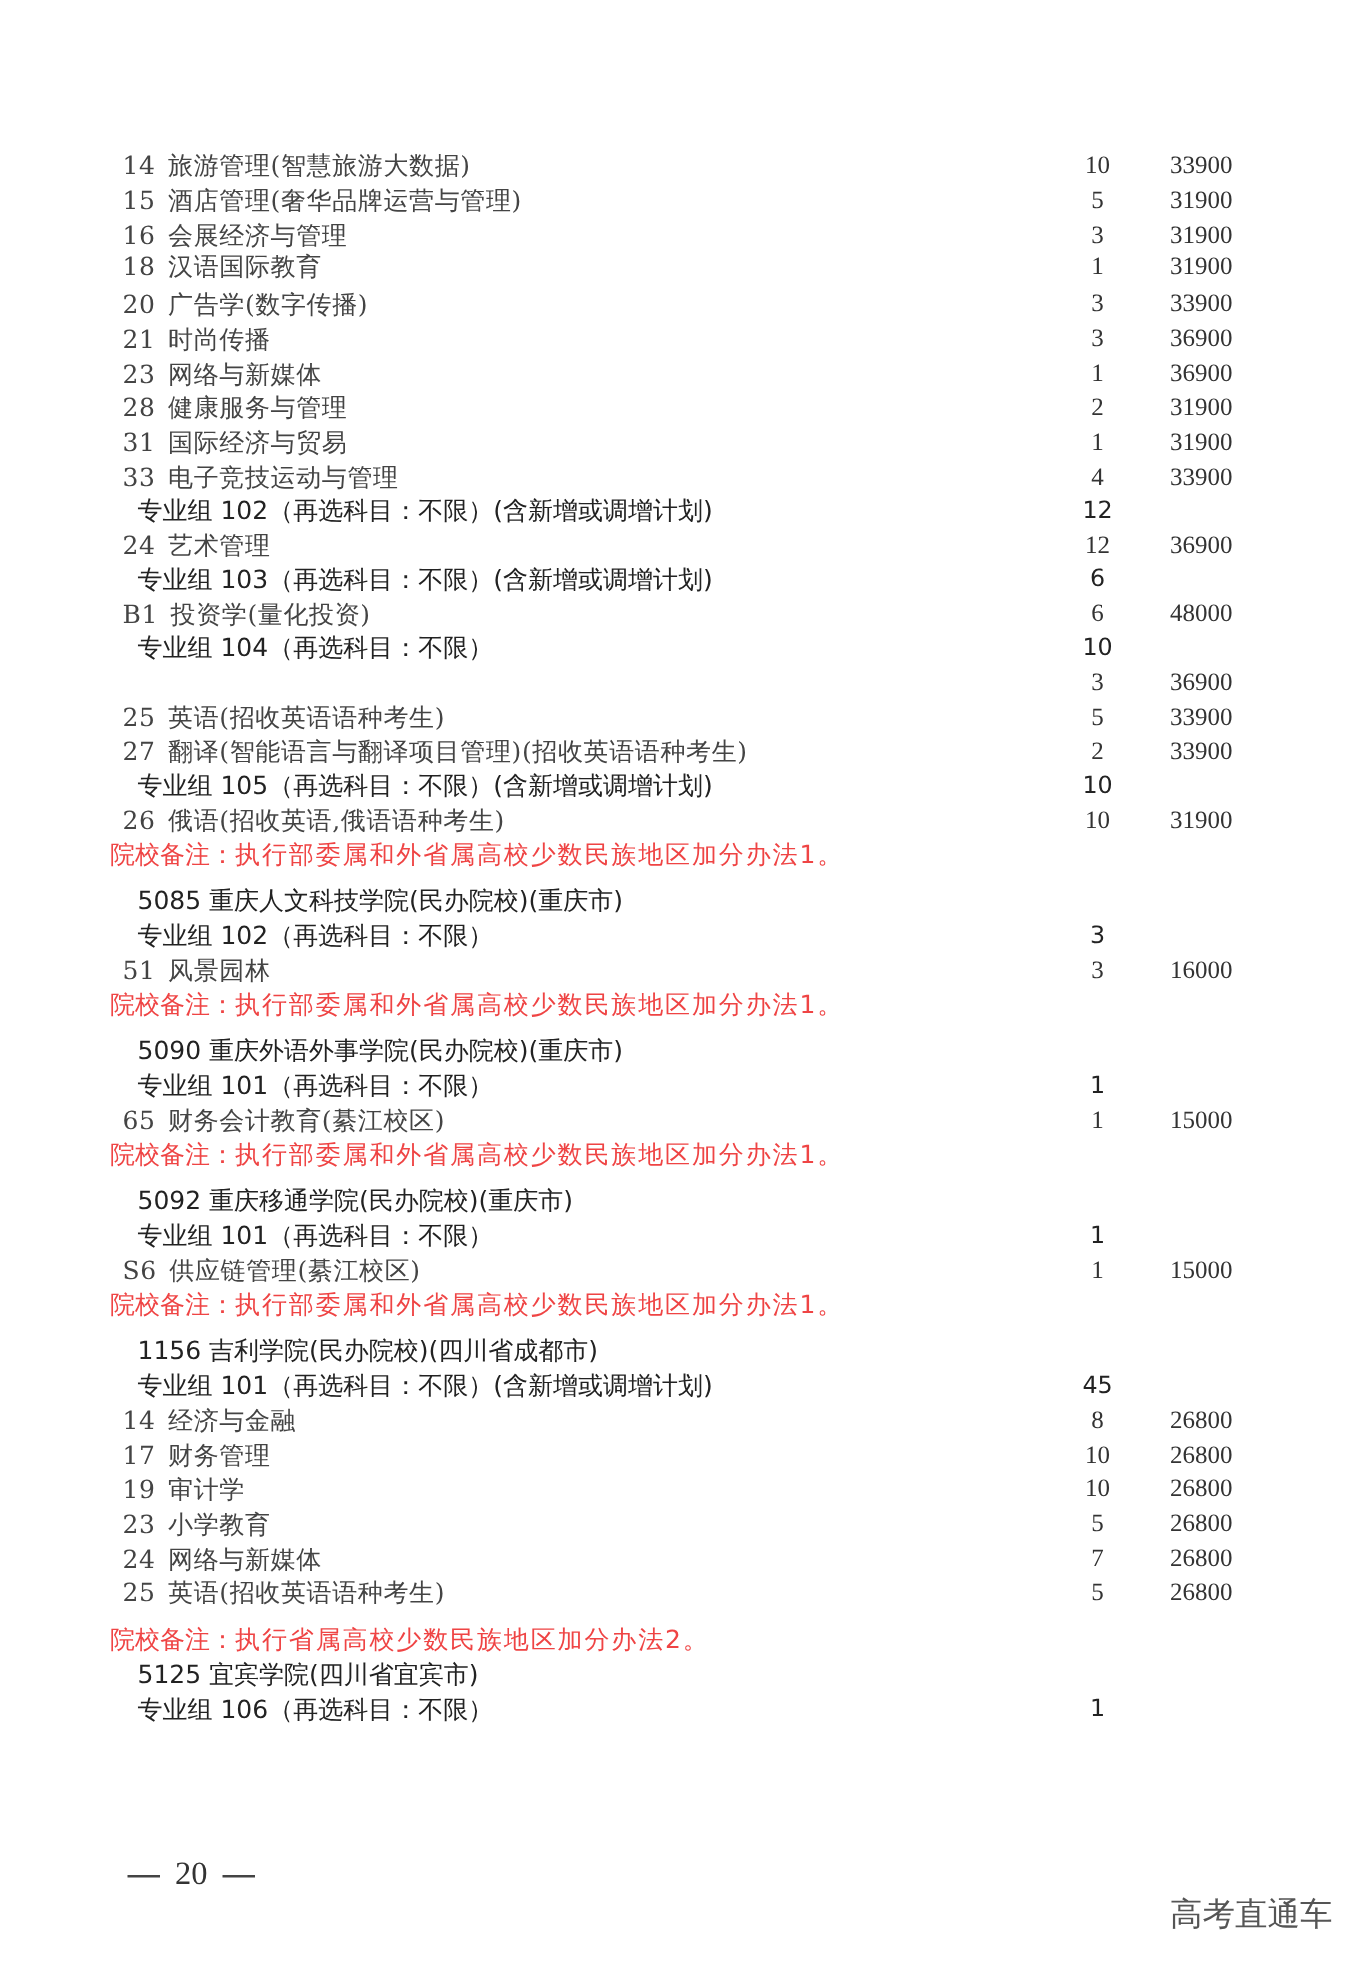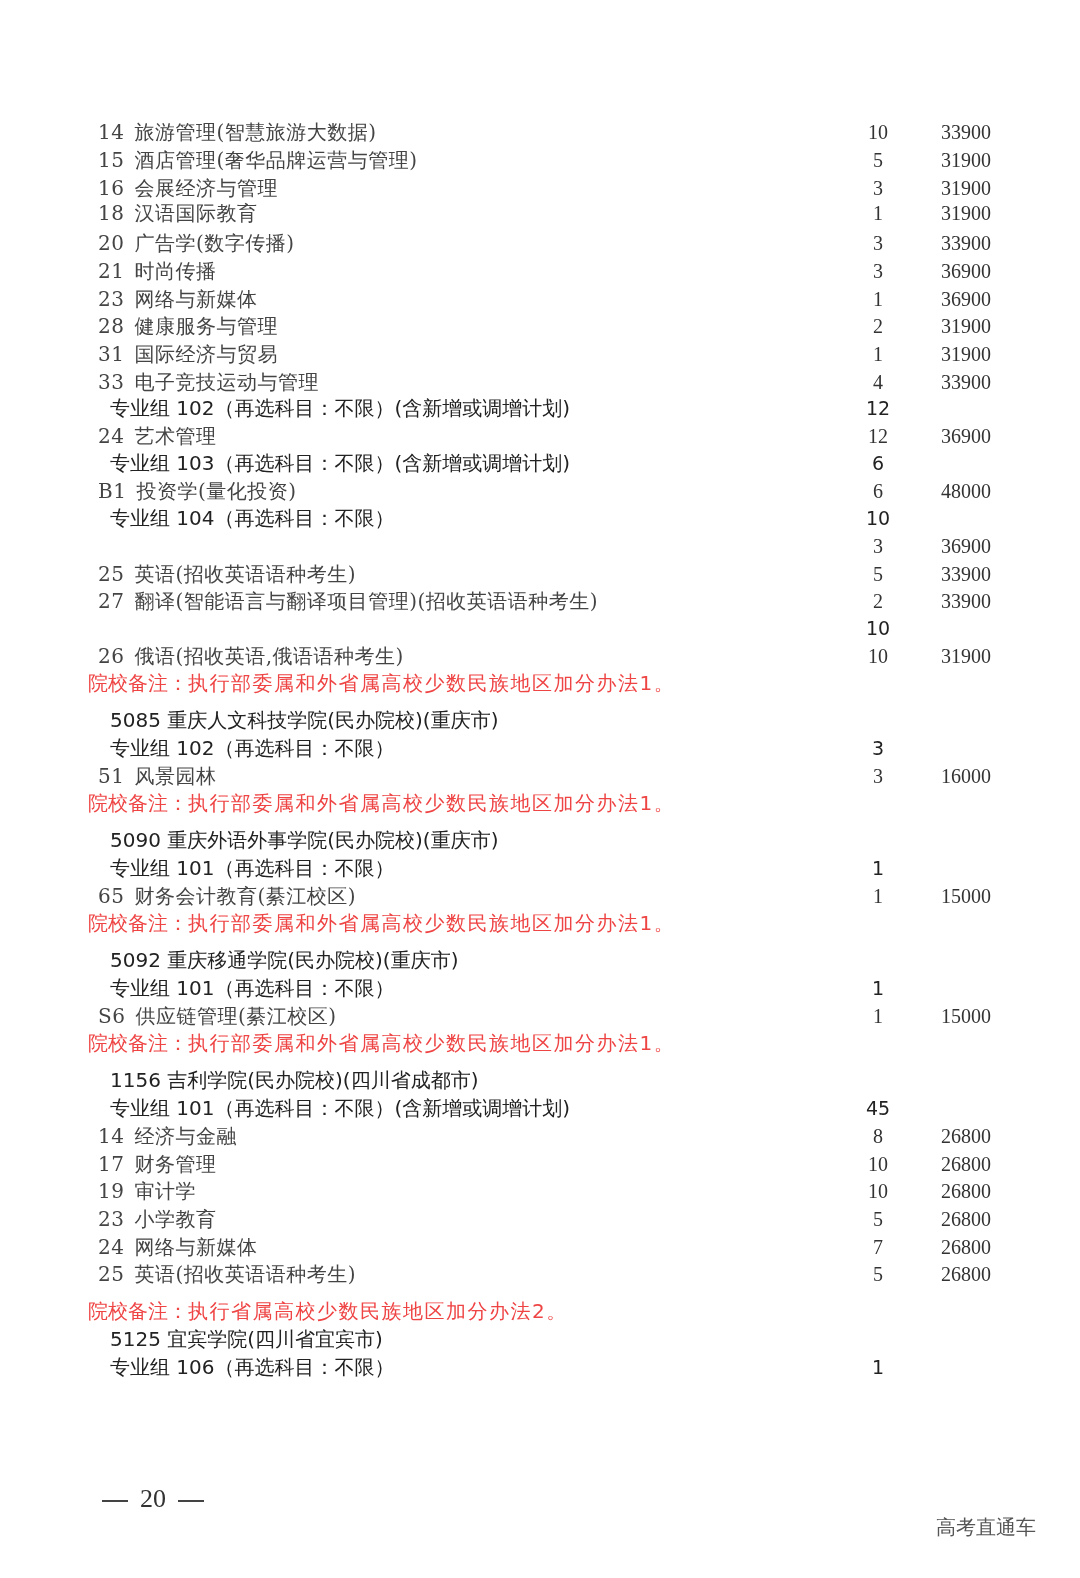--- a/index.html
+++ b/index.html
@@ -6,25 +6,25 @@
     body { width: 1080px; height: 1578px; position: relative; overflow: hidden; color: #333; }
     .page { position: absolute; left: 0; top: 0; width: 1080px; height: 1578px; }
     .row { position: absolute; left: 88px; width: 920px; height: 28px; line-height: 28px; font-size: 20px; white-space: nowrap; }
     .row .label { position: absolute; left: 0; text-align: center; }
     .row.major .label { left: 10px; font-family: "DejaVu Serif", "Liberation Serif", serif; color: #444; letter-spacing: 0.5px; }
     .row.group .label, .row.school .label { font-family: "DejaVu Sans", "Liberation Sans", sans-serif; color: #222; font-weight: normal; margin-left: 22px; }
     .row.note .label { font-family: "DejaVu Sans", "Liberation Sans", sans-serif; color: #ef4444; letter-spacing: 1.5px; }
     .row.note .label .k { letter-spacing: 0; }
     .row .count { position: absolute; left: 770px; width: 40px; text-align: center; font-family: "Liberation Serif", "DejaVu Serif", serif; color: #333; }
     .row.group .count { font-family: "DejaVu Sans", "Liberation Sans", sans-serif; color: #222; font-size: 19px; }
-    .row .fee { position: absolute; left: 848px; width: 60px; text-align: center; font-family: "Liberation Serif", "DejaVu Serif", serif; color: #333; }
+    .row .fee { position: absolute; left: 848px; width: 60px; text-align: left; font-family: "Liberation Serif", "DejaVu Serif", serif; color: #333; }
     .code { display: inline-block; margin-right: 10px; }
     .pagenum { position: absolute; left: 90px; top: 1484px; font-family: "Liberation Serif", "DejaVu Serif", serif; font-size: 26px; color: #333; }
     .pagenum .dash { display: inline-block; width: 26px; height: 2px; background: #444; vertical-align: middle; margin: 0 12px; }
-    .watermark { position: absolute; left: 936px; top: 1514px; font-family: "DejaVu Sans", "Liberation Sans", sans-serif; font-size: 20px; color: #555; }
+    .watermark { position: absolute; left: 936px; top: 1514px; font-family: "DejaVu Sans", "Liberation Sans", sans-serif; font-size: 26px; color: #555; }
   </style>
 </head>
 <body>
 
 <div class="page">
   <div id="rows">
       <div class="row major" style="top: 118px;">
         <span class="label"><span class="code">14</span><span>旅游管理(智慧旅游大数据)</span></span>
         <span class="count">10</span>
         <span class="fee">33900</span>
@@ -107,20 +107,21 @@
         <span class="label"><span class="code">25</span><span>英语(招收英语语种考生)</span></span>
         <span class="count">5</span>
         <span class="fee">33900</span>
       </div>
       <div class="row major" style="top: 587px;">
         <span class="label"><span class="code">27</span><span>翻译(智能语言与翻译项目管理)(招收英语语种考生)</span></span>
         <span class="count">2</span>
         <span class="fee">33900</span>
       </div>
       <div class="row group" style="top: 614px;">
+        <span class="label">专业组 105（再选科目：不限）(含新增或调增计划)</span>
         <span class="count">10</span>
         <span class="fee"></span>
       </div>
       <div class="row major" style="top: 642px;">
         <span class="label"><span class="code">26</span><span>俄语(招收英语,俄语语种考生)</span></span>
         <span class="count">10</span>
         <span class="fee">31900</span>
       </div>
       <div class="row note" style="top: 669px;">
         <span class="label"><span class="k">院校备注：</span><span>执行部委属和外省属高校少数民族地区加分办法1。</span></span>

